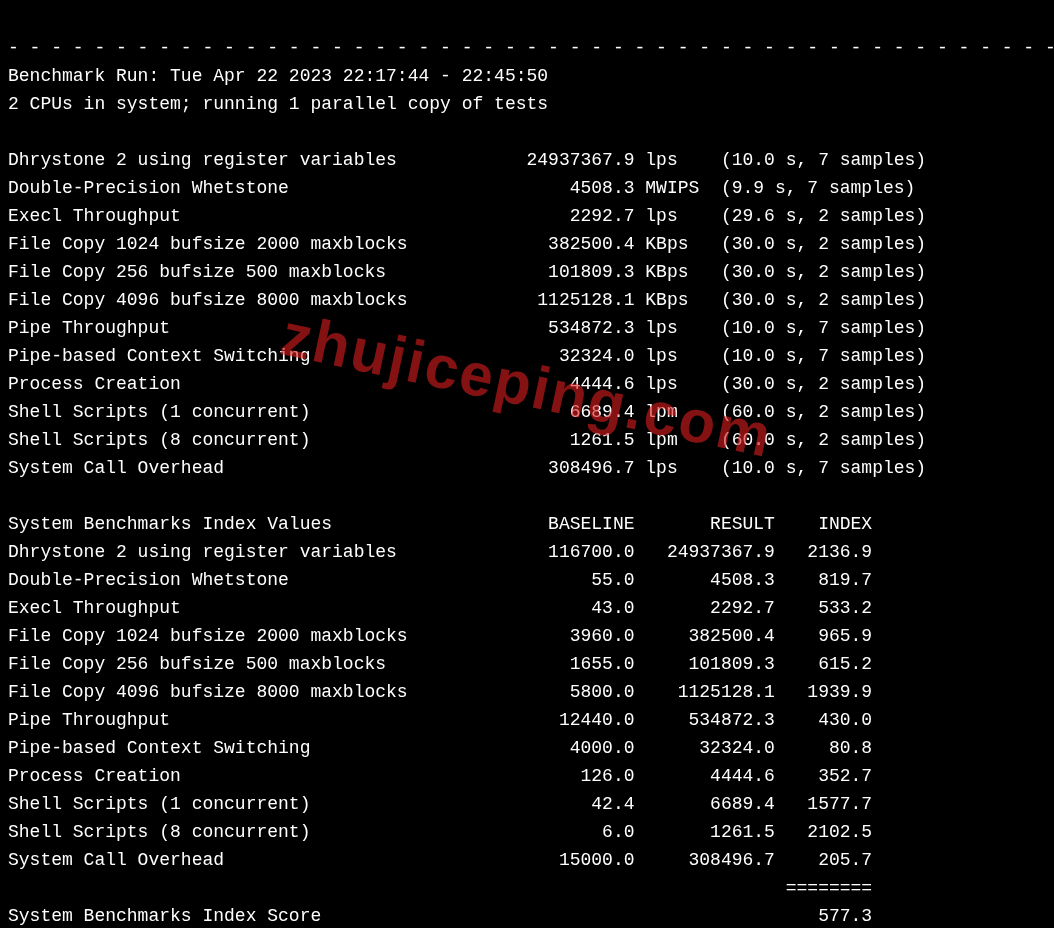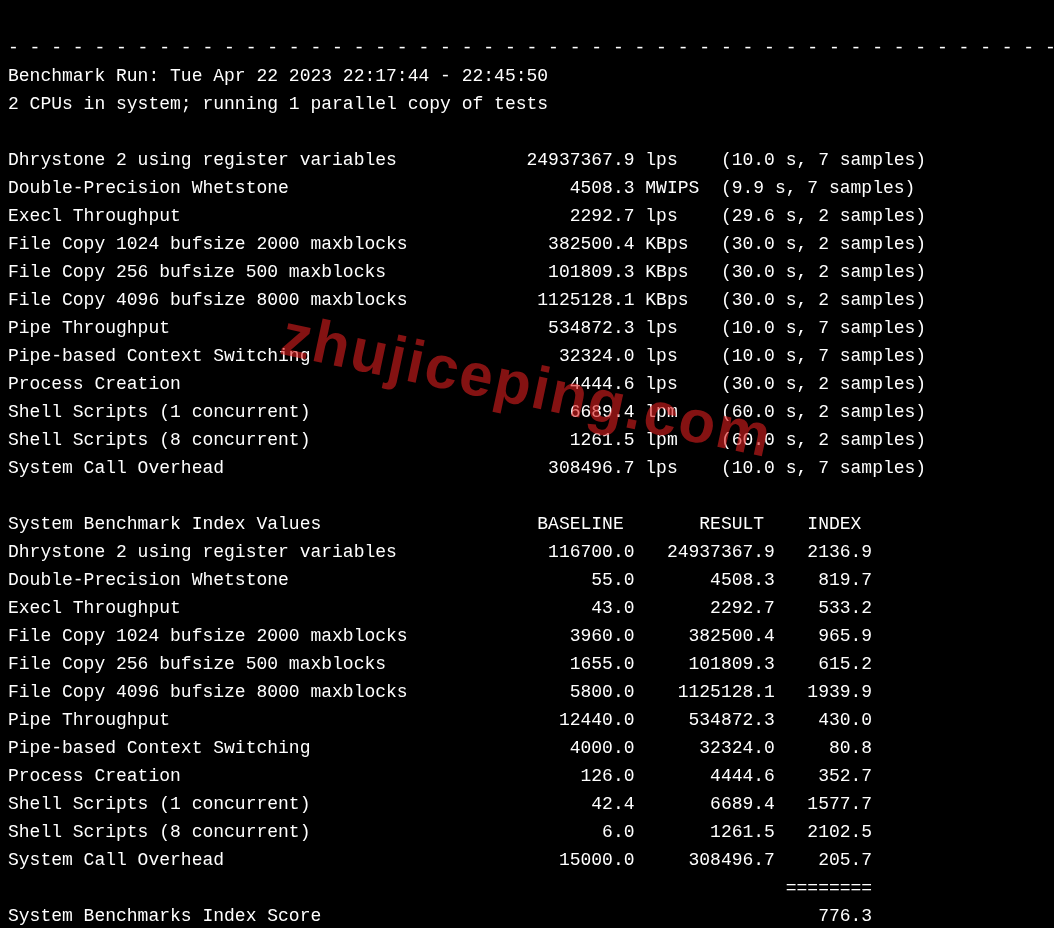--- a/index.html
+++ b/index.html
@@ -48,29 +48,29 @@
 File Copy 1024 bufsize 2000 maxblocks             382500.4 KBps   (30.0 s, 2 samples)
 File Copy 256 bufsize 500 maxblocks               101809.3 KBps   (30.0 s, 2 samples)
 File Copy 4096 bufsize 8000 maxblocks            1125128.1 KBps   (30.0 s, 2 samples)
 Pipe Throughput                                   534872.3 lps    (10.0 s, 7 samples)
 Pipe-based Context Switching                       32324.0 lps    (10.0 s, 7 samples)
 Process Creation                                    4444.6 lps    (30.0 s, 2 samples)
 Shell Scripts (1 concurrent)                        6689.4 lpm    (60.0 s, 2 samples)
 Shell Scripts (8 concurrent)                        1261.5 lpm    (60.0 s, 2 samples)
 System Call Overhead                              308496.7 lps    (10.0 s, 7 samples)</span>
 
-<span id="index-header">System Benchmark Index Values                    BASELINE       RESULT    INDEX</span>
+<span id="index-header">System Benchmarks Index Values                    BASELINE       RESULT    INDEX</span>
 <span id="index-block">Dhrystone 2 using register variables              116700.0   24937367.9   2136.9
 Double-Precision Whetstone                            55.0       4508.3    819.7
 Execl Throughput                                      43.0       2292.7    533.2
 File Copy 1024 bufsize 2000 maxblocks               3960.0     382500.4    965.9
 File Copy 256 bufsize 500 maxblocks                 1655.0     101809.3    615.2
 File Copy 4096 bufsize 8000 maxblocks               5800.0    1125128.1   1939.9
 Pipe Throughput                                    12440.0     534872.3    430.0
 Pipe-based Context Switching                        4000.0      32324.0     80.8
 Process Creation                                     126.0       4444.6    352.7
 Shell Scripts (1 concurrent)                          42.4       6689.4   1577.7
 Shell Scripts (8 concurrent)                           6.0       1261.5   2102.5
 System Call Overhead                               15000.0     308496.7    205.7</span>
 <span id="sep-line">                                                                        ========</span>
-<span id="score-line">System Benchmarks Index Score                                              776.3</span>
+<span id="score-line">System Benchmarks Index Score                                              577.3</span>
 <div class="watermark">zhujiceping.com</div>
 </div>
 
 </body></html>

